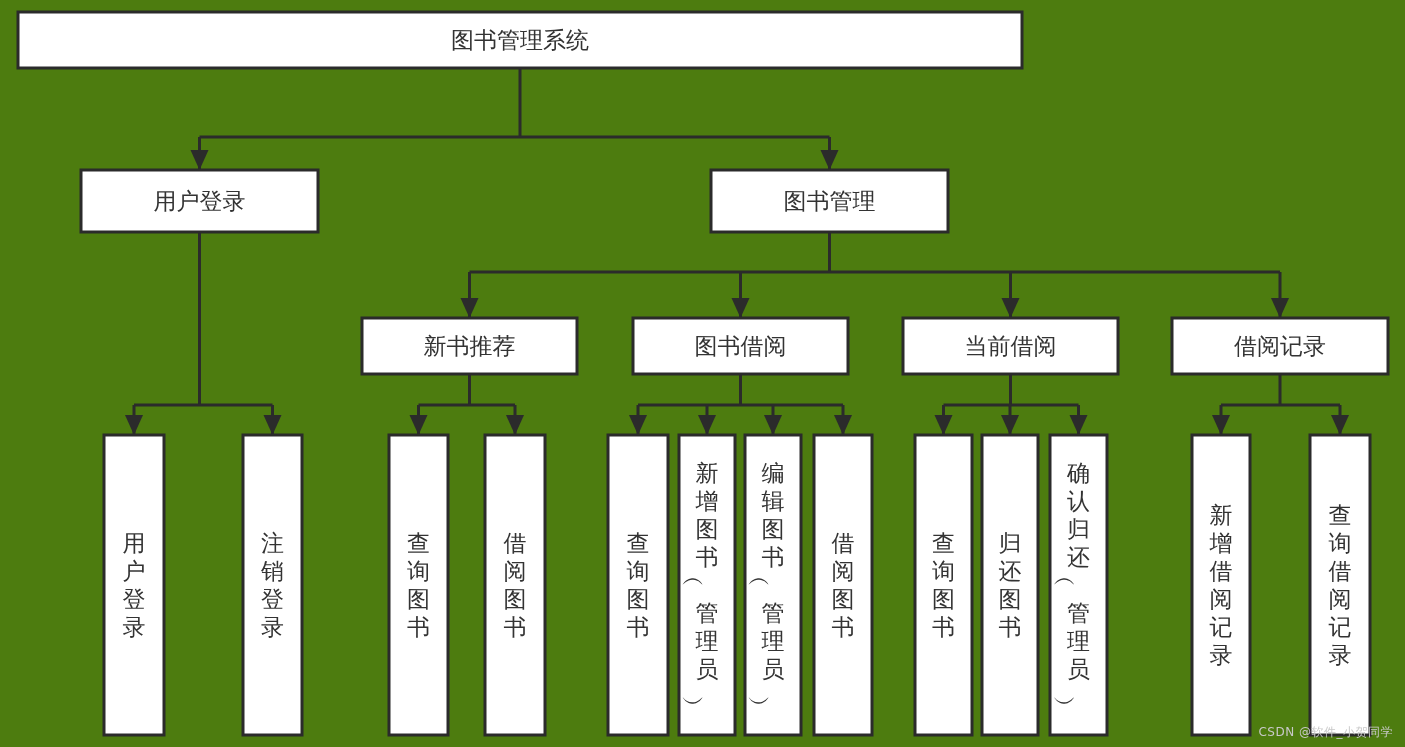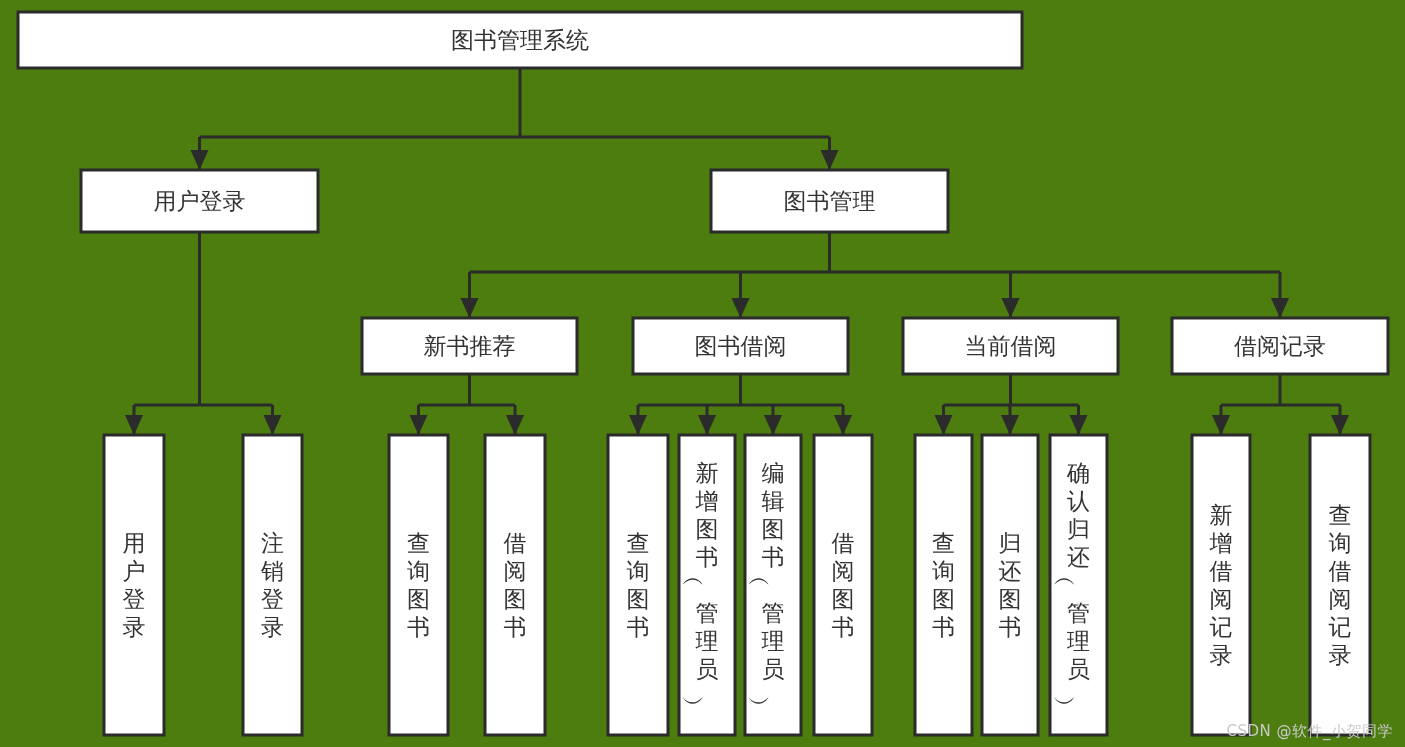--- a/index.html
+++ b/index.html
@@ -53,21 +53,21 @@
     fill: #333333;
     font-family: "DejaVu Sans", "Liberation Sans", sans-serif;
     font-size: 23px;
     text-anchor: middle;
   }
   .watermark {
     position: absolute;
     right: 12px;
     bottom: 6px;
     font-family: "DejaVu Sans", "Liberation Sans", sans-serif;
-    font-size: 15px;
+    font-size: 12px;
     color: #c9c9c9;
     white-space: nowrap;
     letter-spacing: 0.5px;
   }
 </style>
 </head>
 <body>
 
 <div id="stage">
 

